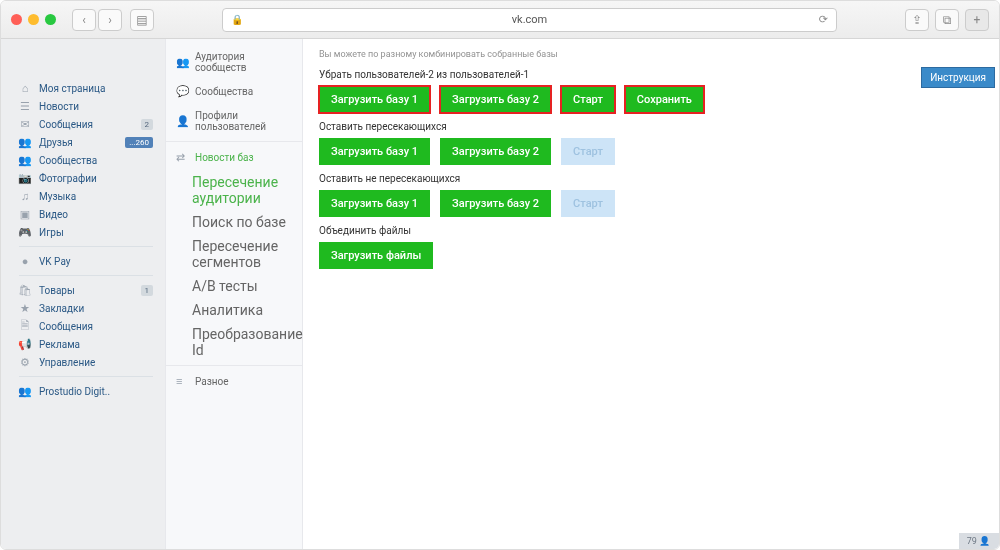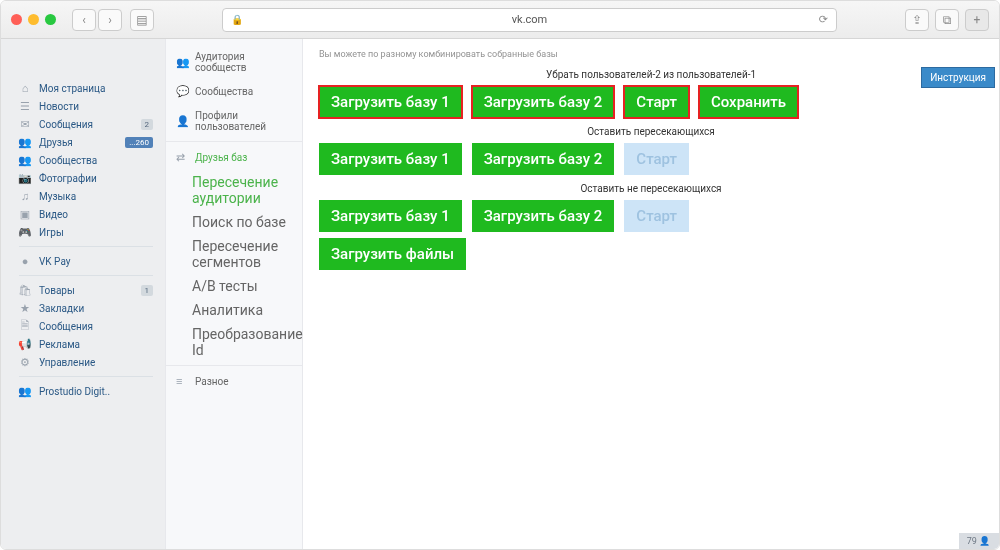--- a/index.html
+++ b/index.html
@@ -32,23 +32,23 @@
   .mid { width: 138px; background: #f7f8fa; border-left: 1px solid #e7e8ec; border-right: 1px solid #e7e8ec; padding-top: 6px; }
   .mid-item { display: flex; align-items: center; gap: 7px; padding: 6px 10px; font-size: 10px; color: #656565; cursor: pointer; }
   .mid-item .mic { width: 12px; color: #99a2ad; font-size: 11px; }
   .mid-item.active { color: #4bb34b; }
   .mid-sub { padding: 4px 10px 4px 26px; font-size: 14px; color: #656565; cursor: pointer; }
   .mid-sub.sel { color: #4bb34b; }
   .mid hr { border: none; border-top: 1px solid #e7e8ec; margin: 3px 0; }
   
   .main { flex: 1; background: #fff; padding: 10px 16px; position: relative; }
   .hint { font-size: 9px; color: #939393; margin-bottom: 10px; }
-  .section-label { font-size: 10px; color: #333; margin: 8px 0 6px; text-align: center; }
+  .section-label { font-size: 10px; color: #333; margin: 8px 0 6px; }
   .btn-row { display: flex; gap: 10px; margin-bottom: 6px; }
-  .gbtn { background: #1fba1f; color: #fff; border: none; padding: 7px 12px; font-size: 15px; font-weight: 500; cursor: pointer; }
+  .gbtn { background: #1fba1f; color: #fff; border: none; padding: 7px 12px; font-size: 11px; font-weight: 500; cursor: pointer; }
   .gbtn.hl { outline: 2px solid #e62222; outline-offset: -1px; }
   .gbtn.disabled { background: #cde4f7; color: #9ec2e0; cursor: default; }
   .tag { position: absolute; right: 4px; top: 28px; background: #3a8ac9; color: #fff; font-size: 10px; padding: 4px 8px; border: 1px solid #2c6aa0; cursor: pointer; }
   
   .br-badge { position: absolute; right: 0; bottom: 0; background: #d9dde2; color: #6f7985; font-size: 9px; padding: 3px 8px; display: flex; align-items: flex-end; gap: 3px; }
 </style>
 </head>
 <body>
 
 <div class="chrome">
@@ -161,21 +161,21 @@
         <span class="mic">💬</span>
         <span>Сообщества</span>
       </div>
       <div class="mid-item">
         <span class="mic">👤</span>
         <span>Профили пользователей</span>
       </div>
       <hr>
       <div class="mid-item active">
         <span class="mic">⇄</span>
-        <span>Друзья баз</span>
+        <span>Новости баз</span>
       </div>
       <div class="mid-sub sel">Пересечение аудитории</div>
       <div class="mid-sub">Поиск по базе</div>
       <div class="mid-sub">Пересечение сегментов</div>
       <div class="mid-sub">A/B тесты</div>
       <div class="mid-sub">Аналитика</div>
       <div class="mid-sub">Преобразование Id</div>
       <hr>
       <div class="mid-item">
         <span class="mic">≡</span>
@@ -199,20 +199,21 @@
           <button class="gbtn">Загрузить базу 1</button>
           <button class="gbtn">Загрузить базу 2</button>
           <button class="gbtn disabled">Старт</button>
         </div>
         <div class="section-label">Оставить не пересекающихся</div>
         <div class="btn-row">
           <button class="gbtn">Загрузить базу 1</button>
           <button class="gbtn">Загрузить базу 2</button>
           <button class="gbtn disabled">Старт</button>
         </div>
+        <div class="section-label">Объединить файлы</div>
         <div class="btn-row">
           <button class="gbtn">Загрузить файлы</button>
         </div>
       </div>
   </div>
 
   <div class="br-badge">
     <span>79</span>
     <span>👤</span>
   </div>

